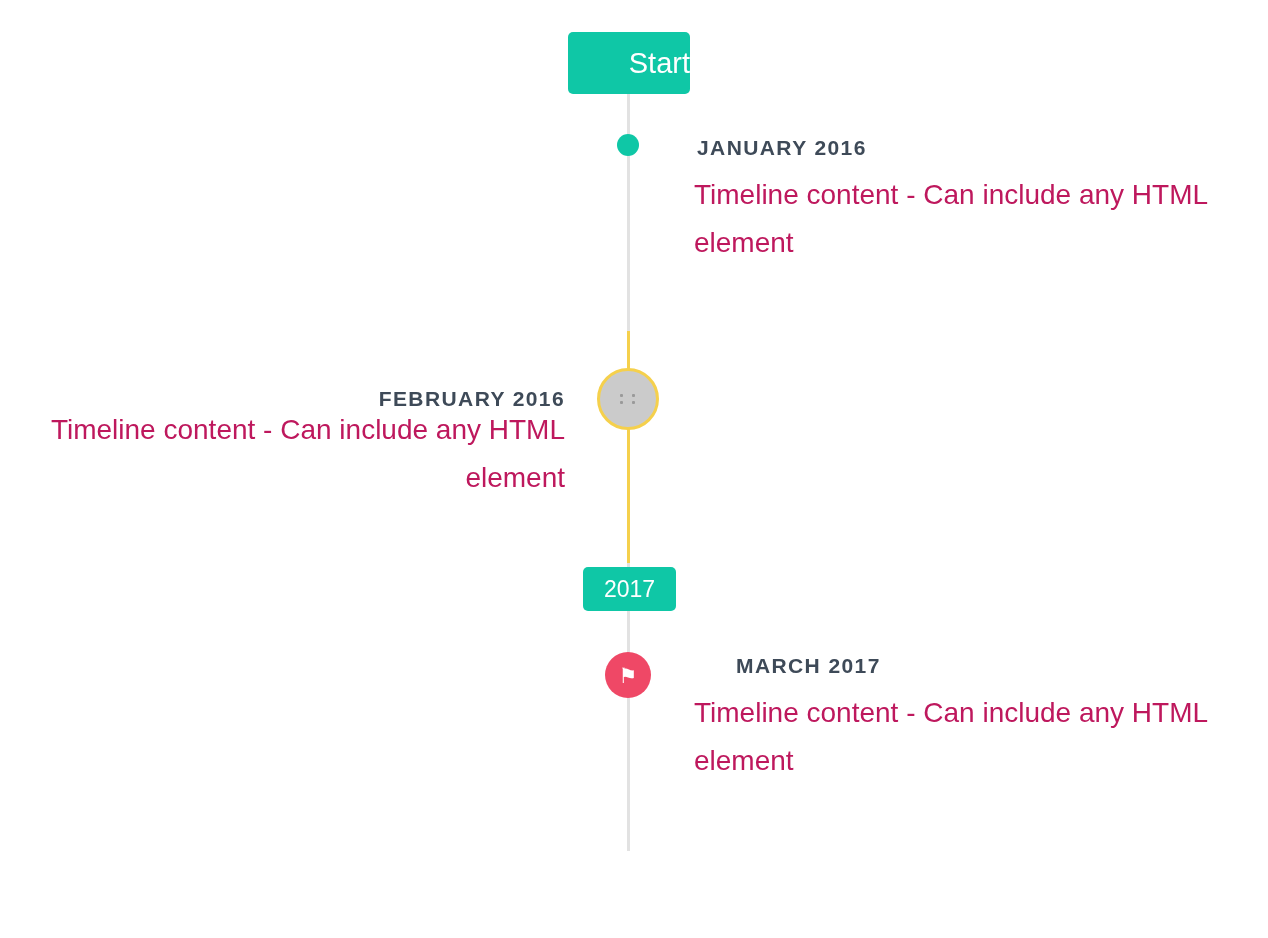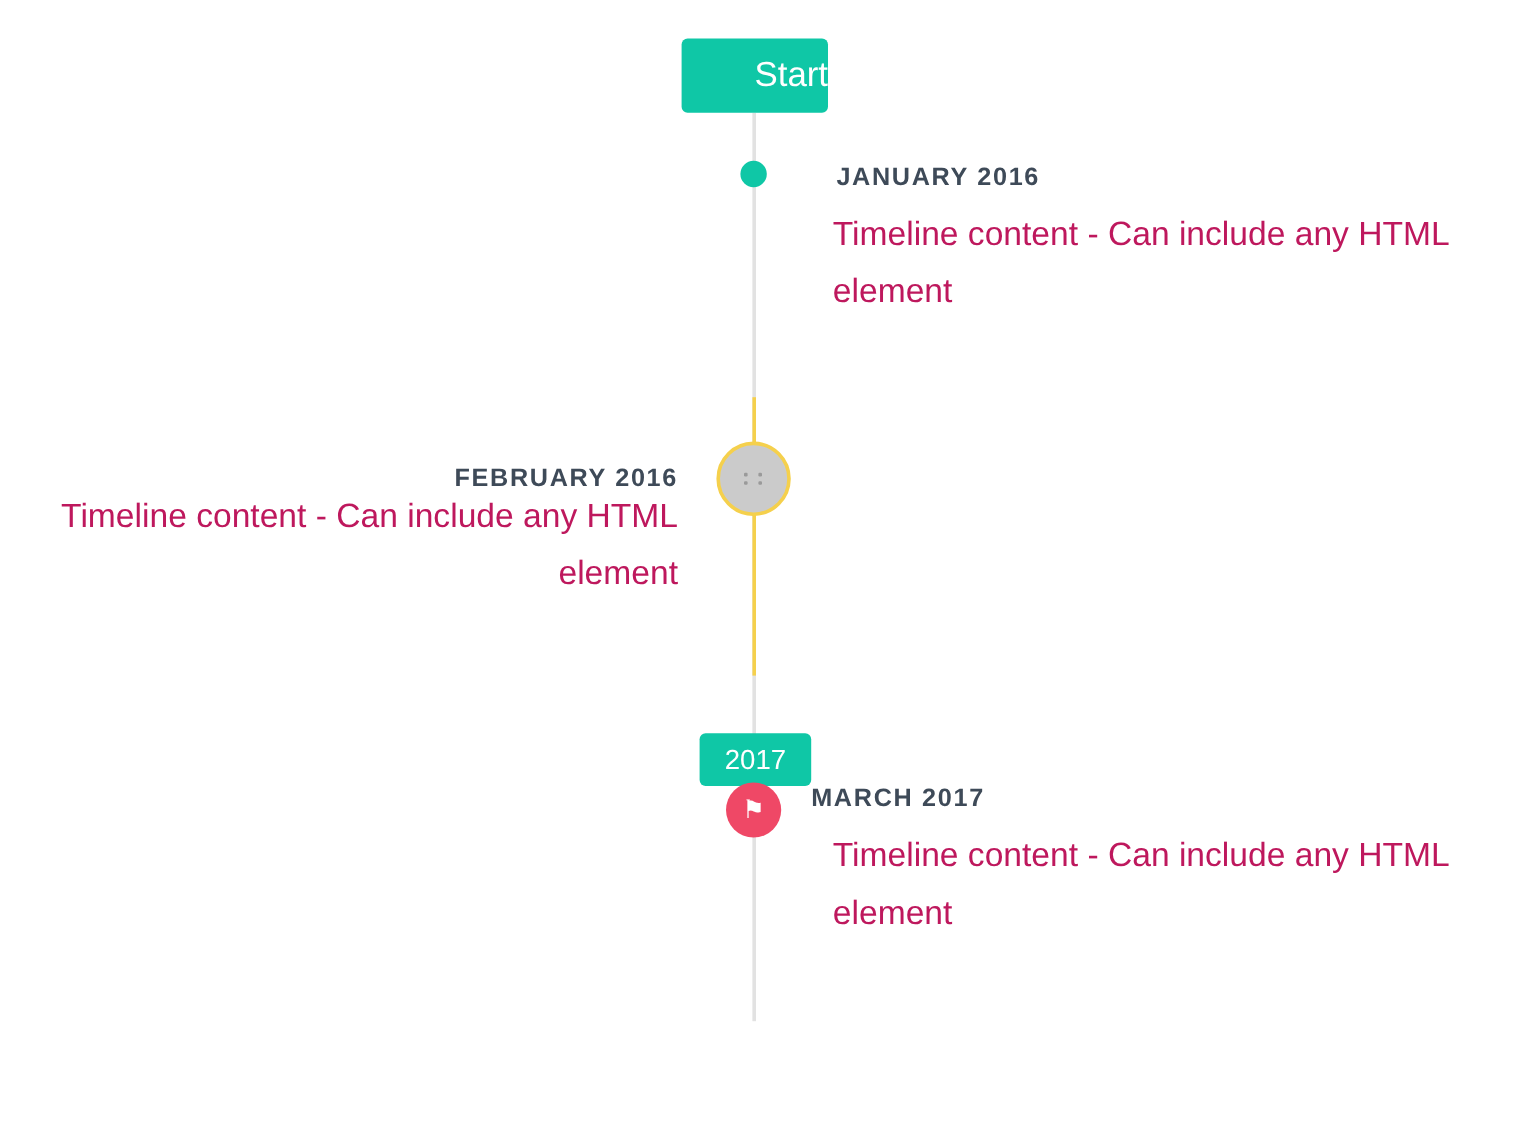--- a/index.html
+++ b/index.html
@@ -32,21 +32,21 @@
   .badge {
     position: absolute;
     background: #0fc7a6;
     color: #ffffff;
     display: flex;
     align-items: center;
     justify-content: center;
     border-radius: 5px;
   }
   .badge-start { left: 568px; top: 32px; width: 122px; height: 62px; font-size: 29px; justify-content: flex-end; }
-  .badge-year  { left: 583px; top: 567px; width: 93px;  height: 44px; font-size: 23px; margin-top: 44px; }
+  .badge-year  { left: 583px; top: 567px; width: 93px;  height: 44px; font-size: 23px; }
   .badge-end   { left: 577px; top: 851px; width: 104px; height: 59px; font-size: 29px; }
 
   
   .marker-dot {
     position: absolute;
     left: 617px; top: 134px;
     width: 22px; height: 22px;
     border-radius: 50%;
     background: #0fc7a6;
   }
@@ -100,21 +100,21 @@
     position: absolute;
     font-size: 28px;
     line-height: 48px;
     color: #be185d;
     width: 528px;
   }
   .t1 { left: 697px; top: 136px; }
   .c1 { left: 694px; top: 171px; }
   .t2 { right: 703px; top: 371px; text-align: right; margin-top: 16px; }
   .c2 { right: 703px; top: 406px; text-align: right; }
-  .t3 { left: 676px; top: 654px; }
+  .t3 { left: 736px; top: 654px; }
   .c3 { left: 694px; top: 689px; }
 </style>
 </head>
 <body>
 
 <div class="stage">
 
   <div class="line"></div>
   <div class="line-highlight"></div>
 

